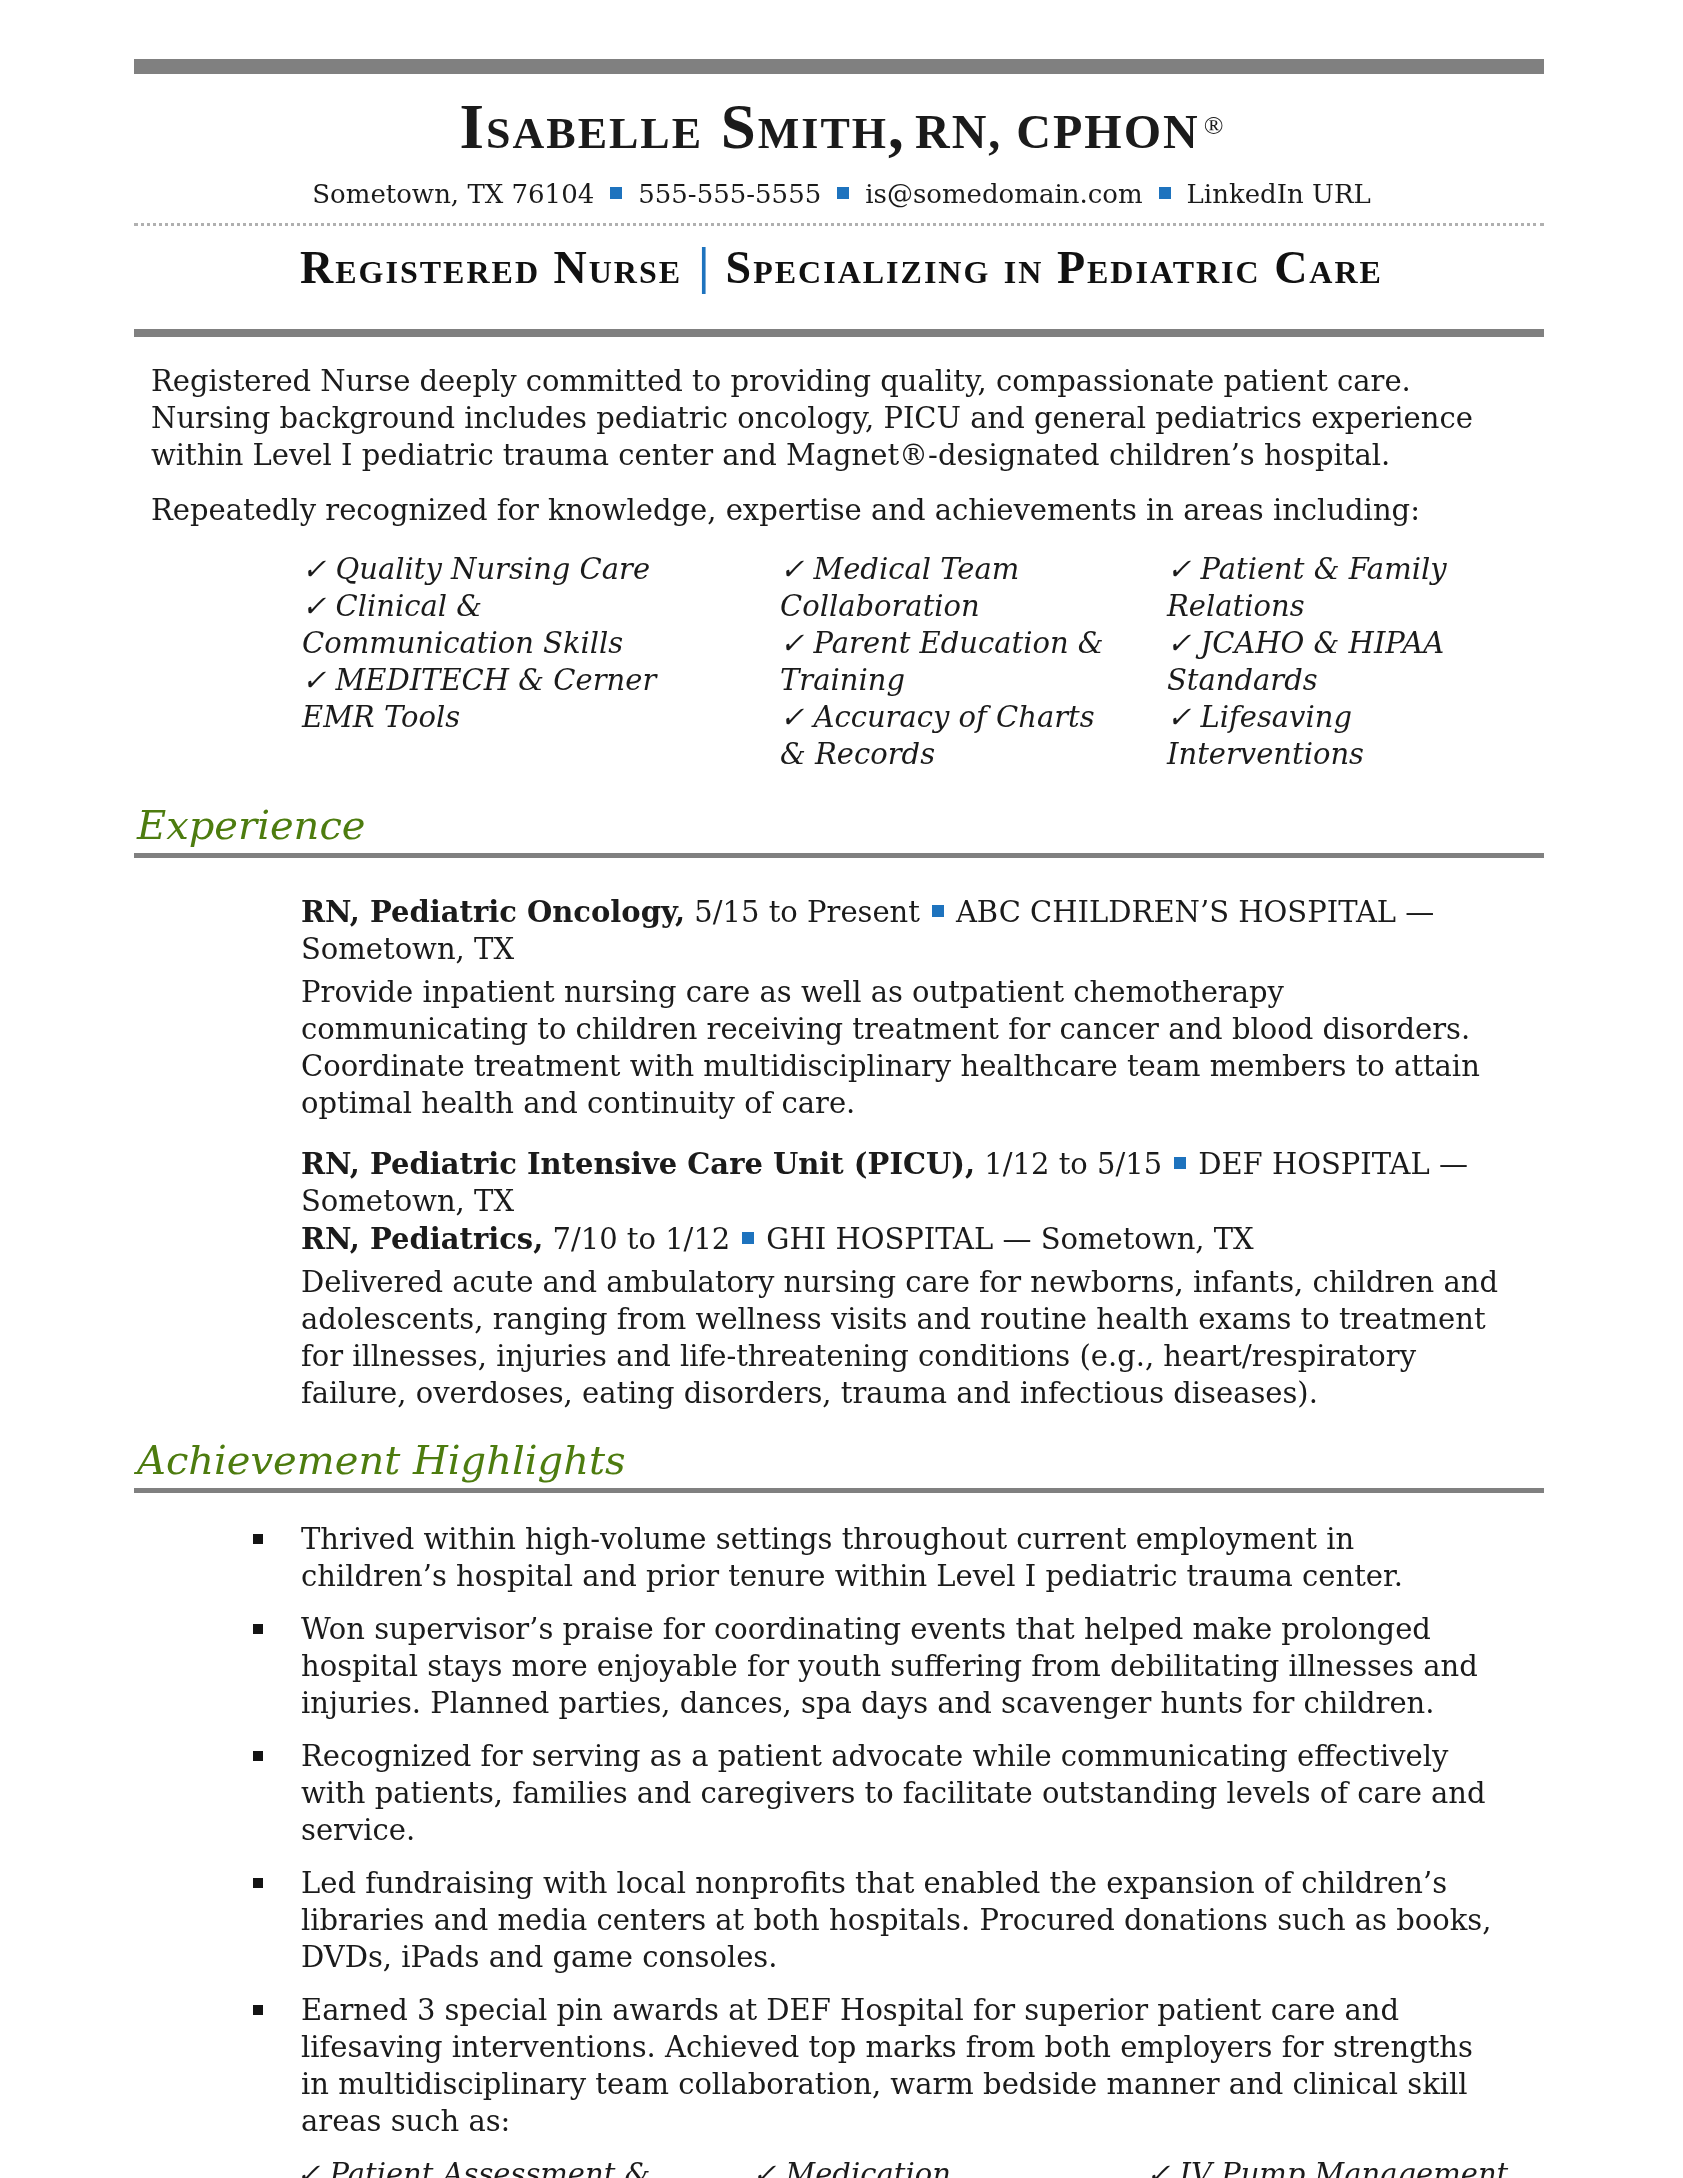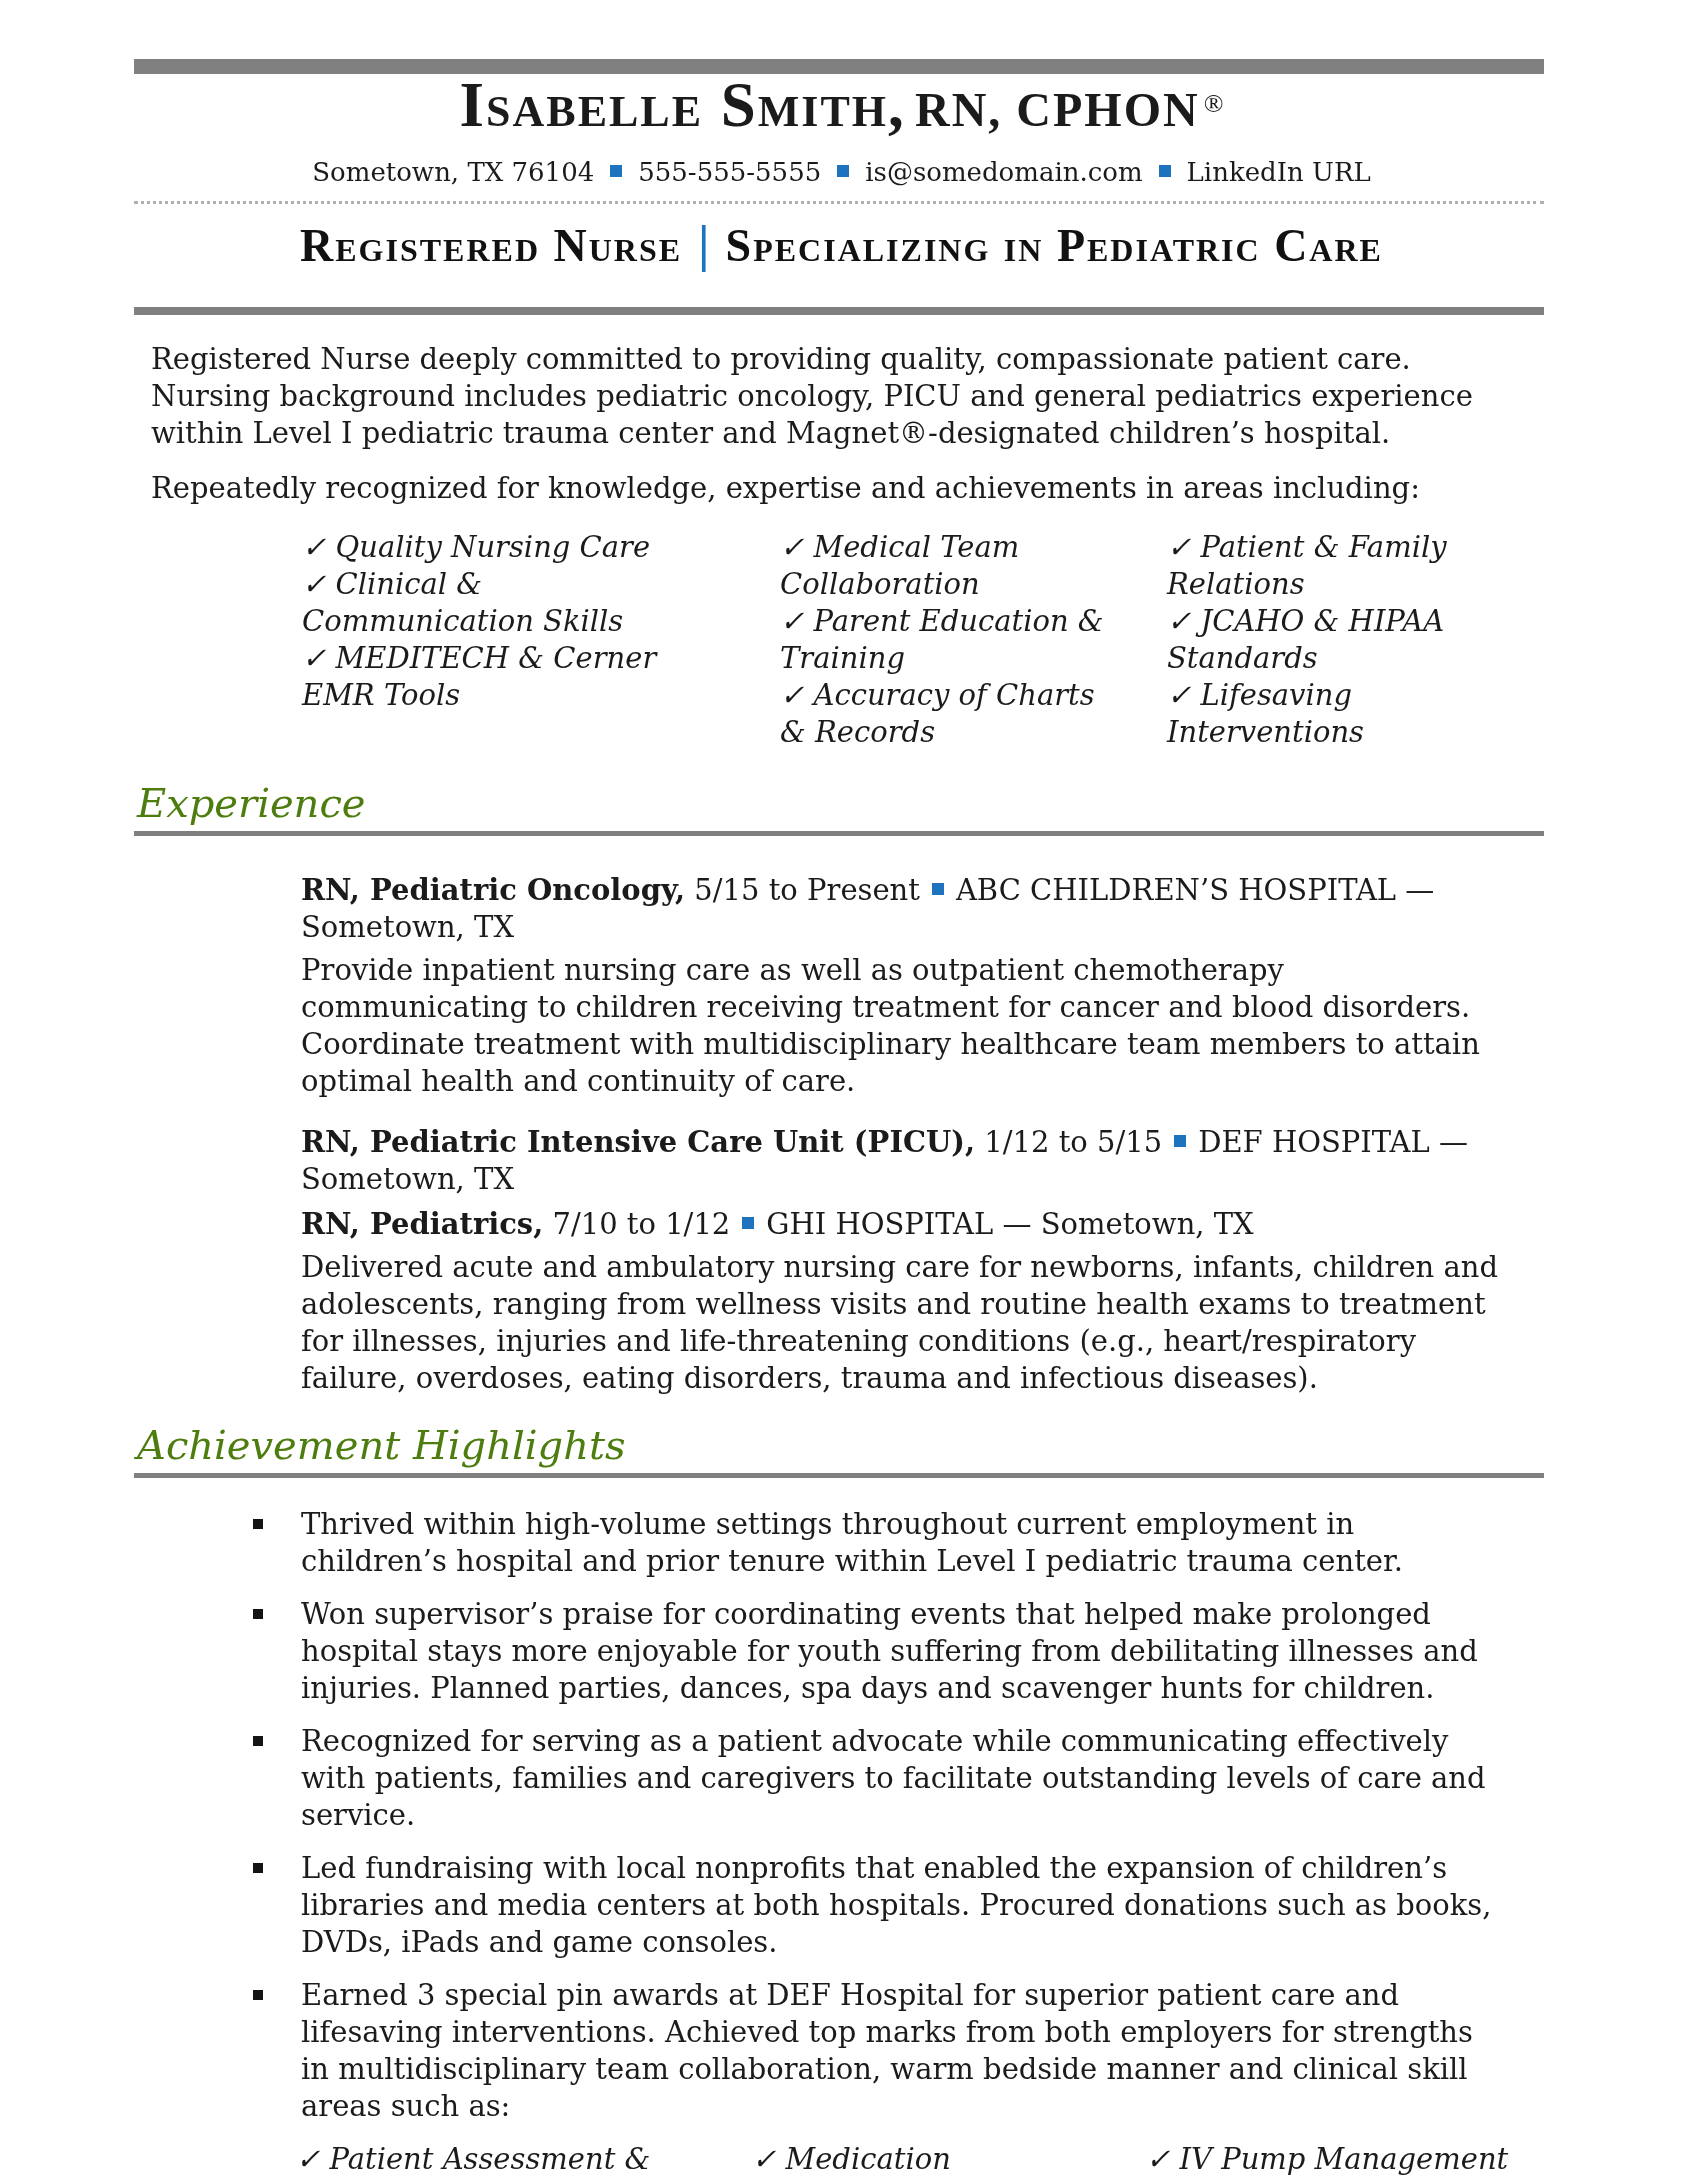--- a/index.html
+++ b/index.html
@@ -13,21 +13,21 @@
     font-size: 29px;
     line-height: 37px;
     color: #1b1b1b;
   }
   .rule { margin-left:134px; margin-right:139px; background:#808080; }
   .rule-top    { margin-top:59px; height:15px; }
   .rule-second { margin-top:30px; height:8px; }
   .rule-head   { margin-top:6px;  height:5px; }
   .dotted-sep  { margin:12px 139px 0 134px; border-top:3px dotted #b0b0b0; height:0; }
 
-  .name-line { text-align:center; line-height:63px; white-space:nowrap; }
+  .name-line { margin-top:22px; text-align:center; line-height:63px; white-space:nowrap; }
   .name-main {
     font-family:"Liberation Serif", serif;
     font-size:63px; font-weight:700; letter-spacing:2px;
     font-variant: small-caps;
   }
   .name-creds {
     font-family:"Liberation Serif", serif;
     font-size:48px; font-weight:700; letter-spacing:2px;
   }
   .reg-mark { font-family:"Liberation Serif", serif; font-size:26px; font-weight:400;
@@ -61,21 +61,21 @@
   .skills-grid .col { white-space:pre-line; }
 
   .section-head {
     margin:30px 0 0 137px;
     font-style:italic; font-size:40px; line-height:44px; color:#4d7c0f;
   }
   .section-head.second { margin-top:26px; }
 
   .job { margin:36px 139px 0 301px; }
   .job.tight { margin-top:24px; }
-  .job.stack { margin-top:8px; }
+  .job.stack { margin-top:1px; }
   .job .bold { font-weight:700; }
   .job-desc { margin:6px 139px 0 301px; }
 
   .bullets { list-style:none; margin:28px 139px 0 134px; padding:0; }
   .bullets li { position:relative; padding-left:167px; margin-bottom:16px; }
   .sq-black { position:absolute; left:119px; top:13px; width:10px; height:10px; background:#141414; }
 
   .skills-bottom {
     margin:6px 0 0 296px;
     display:grid; grid-template-columns:456px 394px auto;

